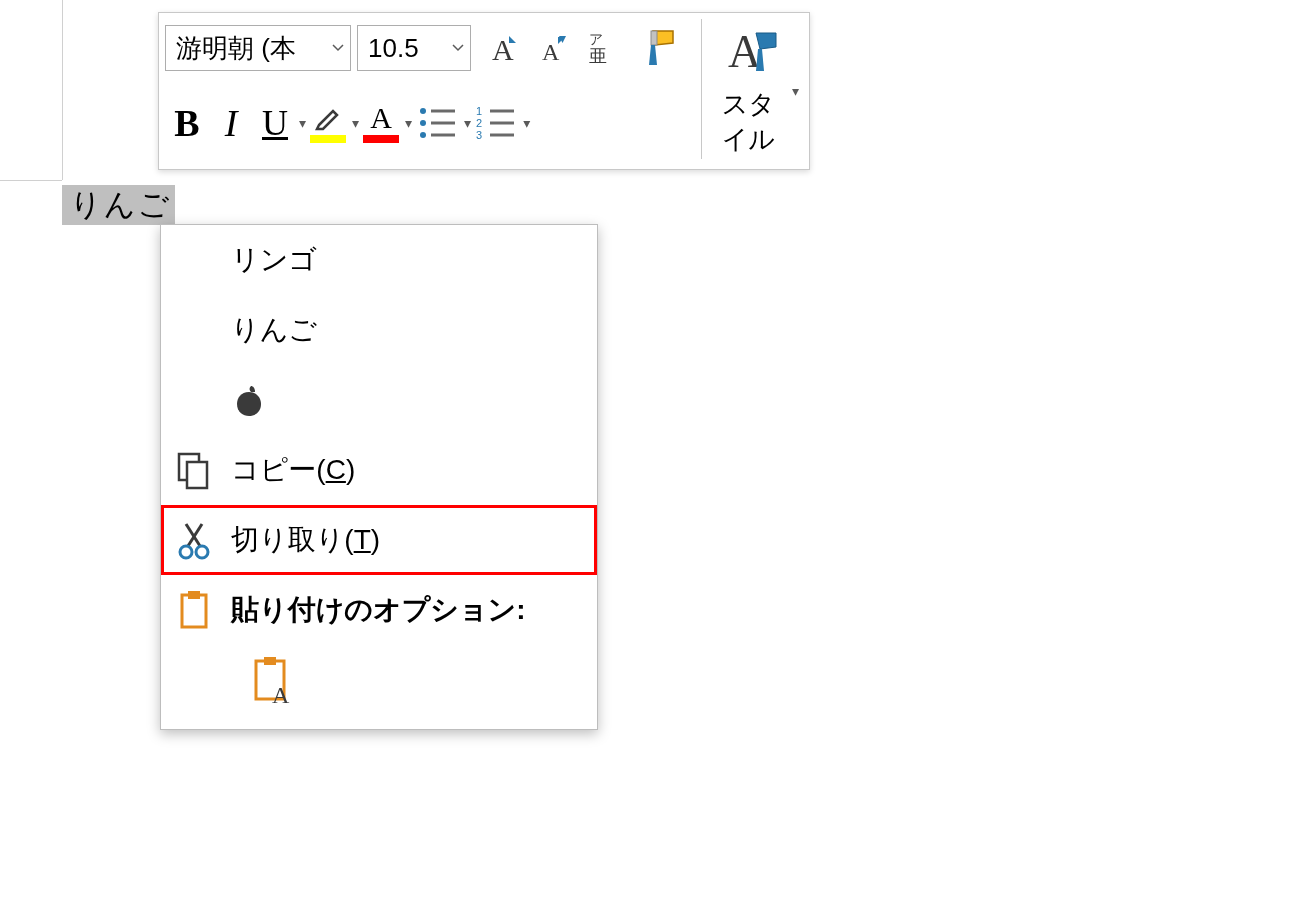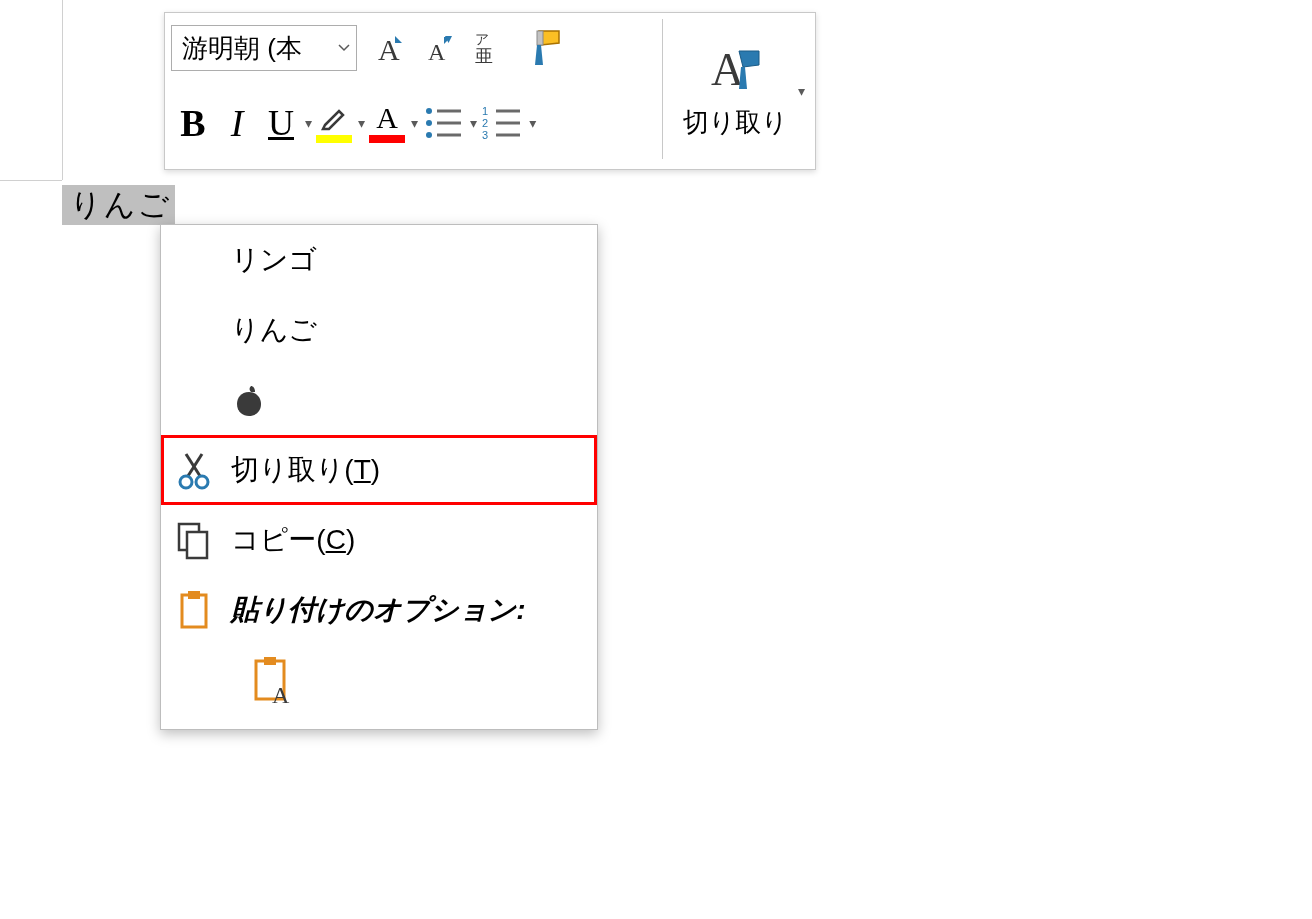--- a/index.html
+++ b/index.html
@@ -26,21 +26,21 @@
     font-family: "Yu Mincho", "游明朝", serif;
     font-size: 31px;
     letter-spacing: 2px;
     line-height: 1.3;
     padding: 0 4px 0 8px;
   }
 
   
   .mini-tb {
     position: absolute;
-    left: 164px;
+    left: 158px;
     top: 12px;
     width: 650px;
     border: 1px solid #c8c8c8;
     background: #ffffff;
     box-shadow: 0 2px 6px rgba(0,0,0,.15);
     display: flex;
     flex-direction: column;
   }
   .tb-row { display:flex; align-items:center; }
   .tb-row-top { height:70px; padding:0 6px; }
@@ -99,21 +99,21 @@
     display:flex;
     align-items:center;
     height:70px;
     padding:0 8px 0 10px;
     cursor:pointer;
   }
   .ctxicon { width:46px; height:46px; display:flex; align-items:center; justify-content:center; margin-right:14px; flex-shrink:0; }
   .ctxlabel { flex:1; white-space:nowrap; }
   .ctxlabel .ul { text-decoration:underline; }
   .ctxitem.hl { outline:3px solid #ff0000; outline-offset:-3px; }
-  .ctxitem.hdr { font-weight:700; cursor:default;font-style:italic; }
+  .ctxitem.hdr { font-weight:700; cursor:default; }
   .paste-opts { padding:4px 0 16px 80px; }
   .pasteopt { width:62px;height:62px; border:1px solid transparent; display:flex; align-items:center; justify-content:center; }
 
   
   svg { display:block; }
 </style>
 </head>
 <body>
 
 <div class="guide-v"></div>
@@ -121,20 +121,28 @@
 
 <span class="doc-sel">りんご</span>
 
 <div class="mini-tb">
   <div style="display:flex;">
     <div class="tb-left">
 
       <div class="tb-row tb-row-top">
         <div class="combo combo-font">
           <span class="txt">游明朝 (本</span>
+          <span class="dd">
+            <svg width="12" height="8" viewBox="0 0 12 8">
+                <path d="M1 1 L6 6 L11 1" fill="none" stroke="#5a5a5a" stroke-width="1.5"></path>
+              </svg>
+          </span>
+        </div>
+        <div class="combo combo-size">
+          <span class="txt">10.5</span>
           <span class="dd">
             <svg width="12" height="8" viewBox="0 0 12 8">
                 <path d="M1 1 L6 6 L11 1" fill="none" stroke="#5a5a5a" stroke-width="1.5"></path>
               </svg>
           </span>
         </div>
 
         <div class="btn ico34">
           <svg width="40" height="40" viewBox="0 0 40 40">
             <text x="10" y="32" font-family="Times New Roman" font-size="30" fill="#3a3a3a">A</text>
@@ -223,21 +231,21 @@
 
     <div class="tb-sep"></div>
 
     <div class="tb-right">
       <div class="tb-right-inner btn" style="height:auto;padding:6px 4px;">
         <svg width="56" height="58" viewBox="0 0 56 58">
           <text x="4" y="42" font-family="Times New Roman" font-size="46" fill="#3a3a3a">A</text>
           <path d="M32 8 L52 8 L52 22 L36 24 Z" fill="#2a7ab0" stroke="#195a86"></path>
           <path d="M34 24 L32 46 L40 46 L38 24 Z" fill="#2a7ab0"></path>
         </svg>
-        <span class="tb-right-label">切り取り</span>
+        <span class="tb-right-label">スタイル</span>
       </div>
       <span class="style-dd">▾</span>
     </div>
   </div>
 </div>
 
 <div class="ctxmenu">
 
   <div class="ctxitem">
     <span class="ctxicon"></span>
@@ -250,47 +258,47 @@
   <div class="ctxitem">
     <span class="ctxicon"></span>
     <span class="ctxlabel">
       <svg width="36" height="36" viewBox="0 0 36 36">
         <path d="M18 10 C10 10 6 16 6 22 C6 30 12 34 18 34 C24 34 30 30 30 22 C30 16 26 10 18 10 Z" fill="#3a3a3a"></path>
         <path d="M20 4 C22 4 24 6 24 10 L20 10 C18 8 18 6 20 4 Z" fill="#3a3a3a"></path>
       </svg>
     </span>
   </div>
 
+
+  <div class="ctxitem">
+    <span class="ctxicon">
+      <svg width="38" height="40" viewBox="0 0 38 40">
+        <rect x="4" y="4" width="20" height="26" fill="#fff" stroke="#3a3a3a" stroke-width="2.5"></rect>
+        <rect x="12" y="12" width="20" height="26" fill="#fff" stroke="#3a3a3a" stroke-width="2.5"></rect>
+      </svg>
+    </span>
+    <span class="ctxlabel">
+      <span>コピー(</span><span class="ul">C</span><span>)</span>
+    </span>
+  </div>
 
   <div class="ctxitem hl">
     <span class="ctxicon">
       <svg width="36" height="40" viewBox="0 0 36 40">
         <line x1="10" y1="4" x2="24" y2="26" stroke="#3a3a3a" stroke-width="3"></line>
         <line x1="26" y1="4" x2="12" y2="26" stroke="#3a3a3a" stroke-width="3"></line>
         <circle cx="10" cy="32" r="6" fill="none" stroke="#2a7ab0" stroke-width="3"></circle>
         <circle cx="26" cy="32" r="6" fill="none" stroke="#2a7ab0" stroke-width="3"></circle>
       </svg>
     </span>
     <span class="ctxlabel">
       <span>切り取り(</span><span class="ul">T</span><span>)</span>
     </span>
   </div>
 
-  <div class="ctxitem">
-    <span class="ctxicon">
-      <svg width="38" height="40" viewBox="0 0 38 40">
-        <rect x="4" y="4" width="20" height="26" fill="#fff" stroke="#3a3a3a" stroke-width="2.5"></rect>
-        <rect x="12" y="12" width="20" height="26" fill="#fff" stroke="#3a3a3a" stroke-width="2.5"></rect>
-      </svg>
-    </span>
-    <span class="ctxlabel">
-      <span>コピー(</span><span class="ul">C</span><span>)</span>
-    </span>
-  </div>
-
   <div class="ctxitem hdr">
     <span class="ctxicon">
       <svg width="36" height="42" viewBox="0 0 36 42">
         <rect x="6" y="6" width="24" height="32" fill="#fff" stroke="#e38b1f" stroke-width="3"></rect>
         <rect x="12" y="2" width="12" height="8" fill="#e38b1f"></rect>
       </svg>
     </span>
     <span class="ctxlabel">貼り付けのオプション:</span>
   </div>
 

